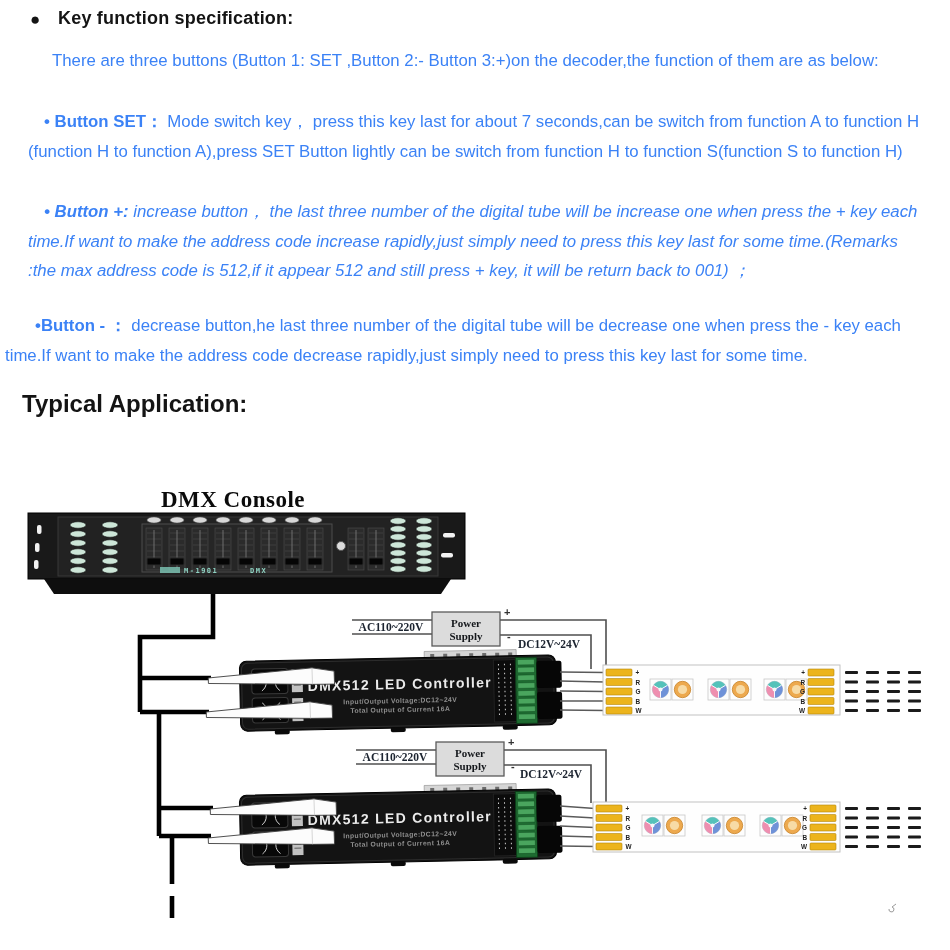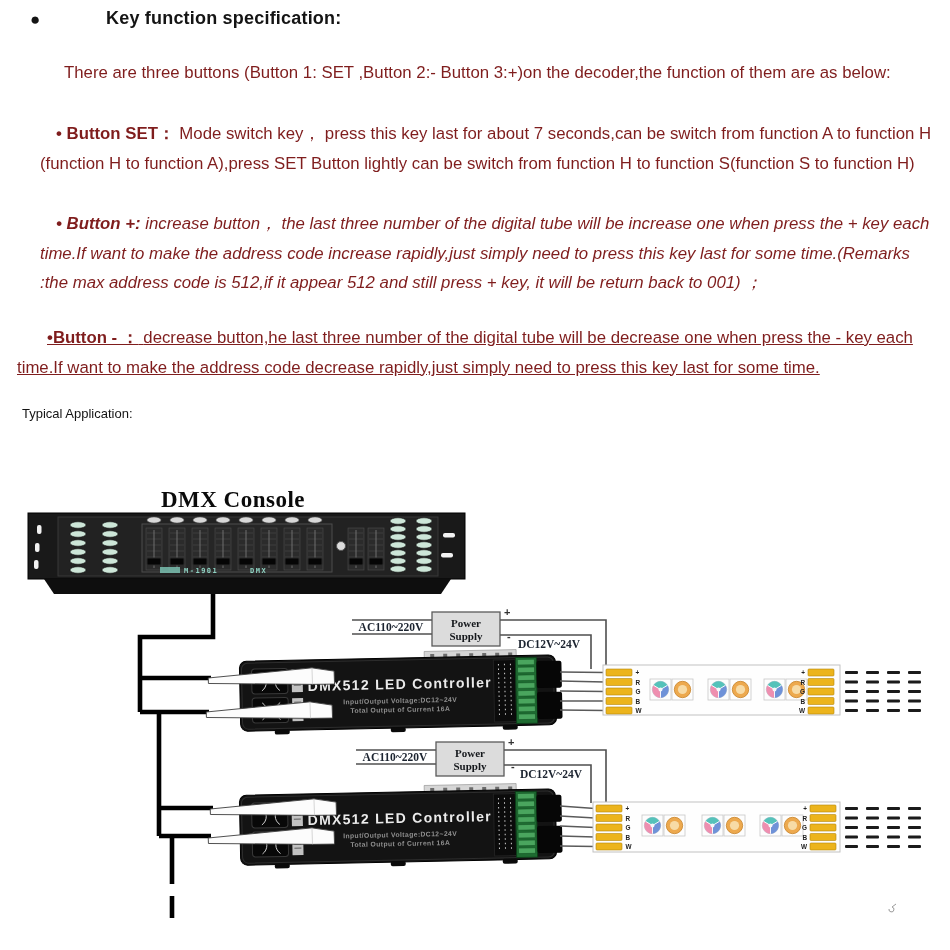--- a/index.html
+++ b/index.html
@@ -1,26 +1,26 @@
 <!DOCTYPE html>
 <html><head>
 <meta charset="utf-8">
 <style>
   html,body{margin:0;padding:0;background:#fff;width:950px;height:950px;overflow:hidden;}
   .page{position:absolute;inset:0;width:950px;height:950px;background:#ffffff;color:#141414;
         font-family:"Liberation Sans",sans-serif;}
   .abs{position:absolute;}
   .h-bullet{position:absolute;left:30px;top:10px;font-size:17px;}
-  .h-main{position:absolute;left:58px;top:8px;font-size:18px;font-weight:bold;letter-spacing:.2px;margin-left:48px;}
-  p.doc{margin:12px;font-size:16.8px;line-height:29.5px;color:#7f1d1d;}
+  .h-main{position:absolute;left:58px;top:8px;font-size:18px;font-weight:bold;letter-spacing:.2px;}
+  p.doc{margin:0;font-size:16.8px;line-height:29.5px;color:#3b82f6;}
   .p-intro{left:42px;top:46px;width:874px;text-indent:10px;}
   .p-set{left:28px;top:107px;width:898px;text-indent:16px;}
   .p-plus{left:28px;top:197px;width:902px;text-indent:16px;font-style:italic;}
-  .p-minus{left:5px;top:311px;width:936px;text-indent:30px;text-decoration:underline;}
-  .h-app{position:absolute;left:22px;top:406px;font-size:13px;font-weight:normal;}
+  .p-minus{left:5px;top:311px;width:936px;text-indent:30px;}
+  .h-app{position:absolute;left:22px;top:390px;font-size:24px;font-weight:bold;}
   b.lead{font-weight:bold;text-align:center;}
   
   .console-title{font:bold 23px "Liberation Serif",serif;fill:#0b0b0b;text-anchor:middle;letter-spacing:.5px;}
   .console-model{font:bold 7px "DejaVu Sans Mono",monospace;fill:#8fd3c3;letter-spacing:1.5px;}
   .ps-name{font:bold 11px "Liberation Serif",serif;fill:#15181c;text-anchor:middle;}
   .ps-io{font:bold 11.5px "Liberation Serif",serif;fill:#1c2430;text-anchor:middle;}
   .pm{font:bold 11px "Liberation Sans",sans-serif;fill:#333;}
   .ctl-title{font:bold 14px "Liberation Sans",sans-serif;fill:#ebebeb;letter-spacing:1.3px;text-anchor:middle;}
   .ctl-sub{font:bold 6.8px "Liberation Sans",sans-serif;fill:#8f8f8f;letter-spacing:.4px;text-anchor:middle;}
   .pin{font:bold 6.4px "Liberation Sans",sans-serif;fill:#222;}

